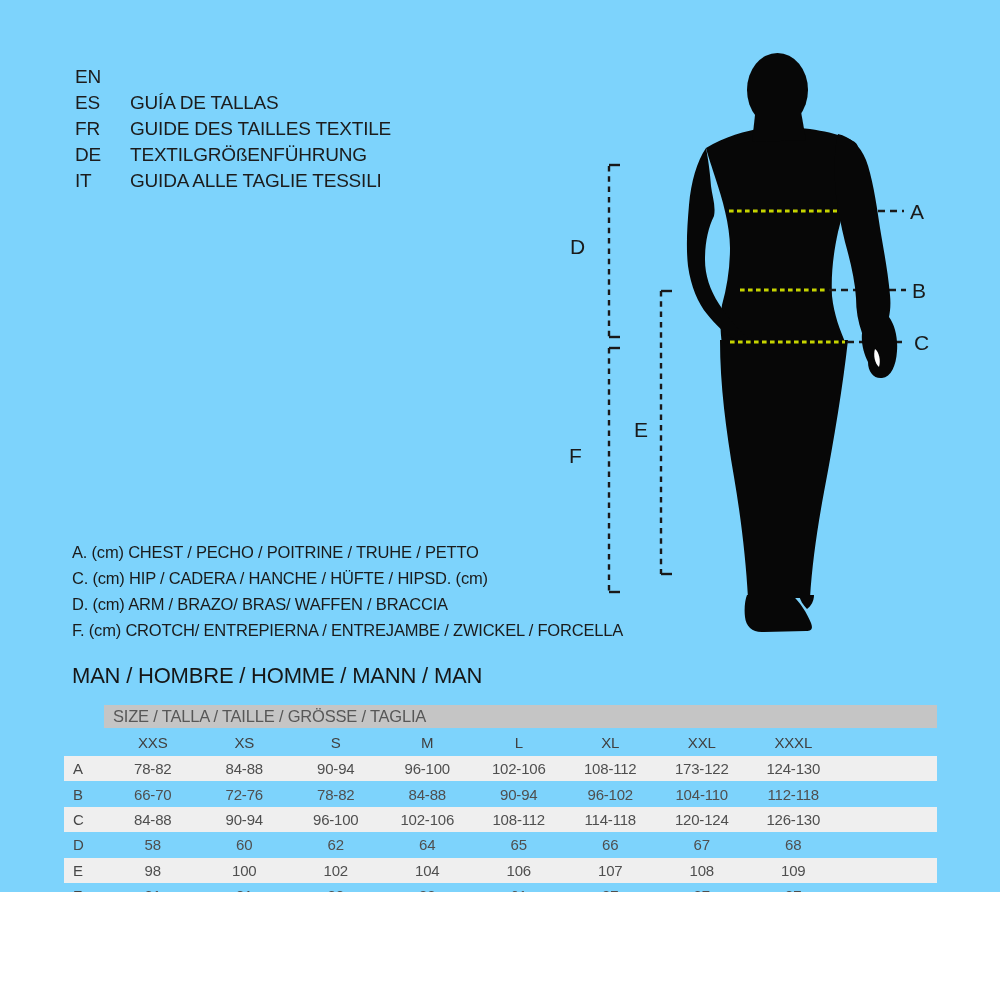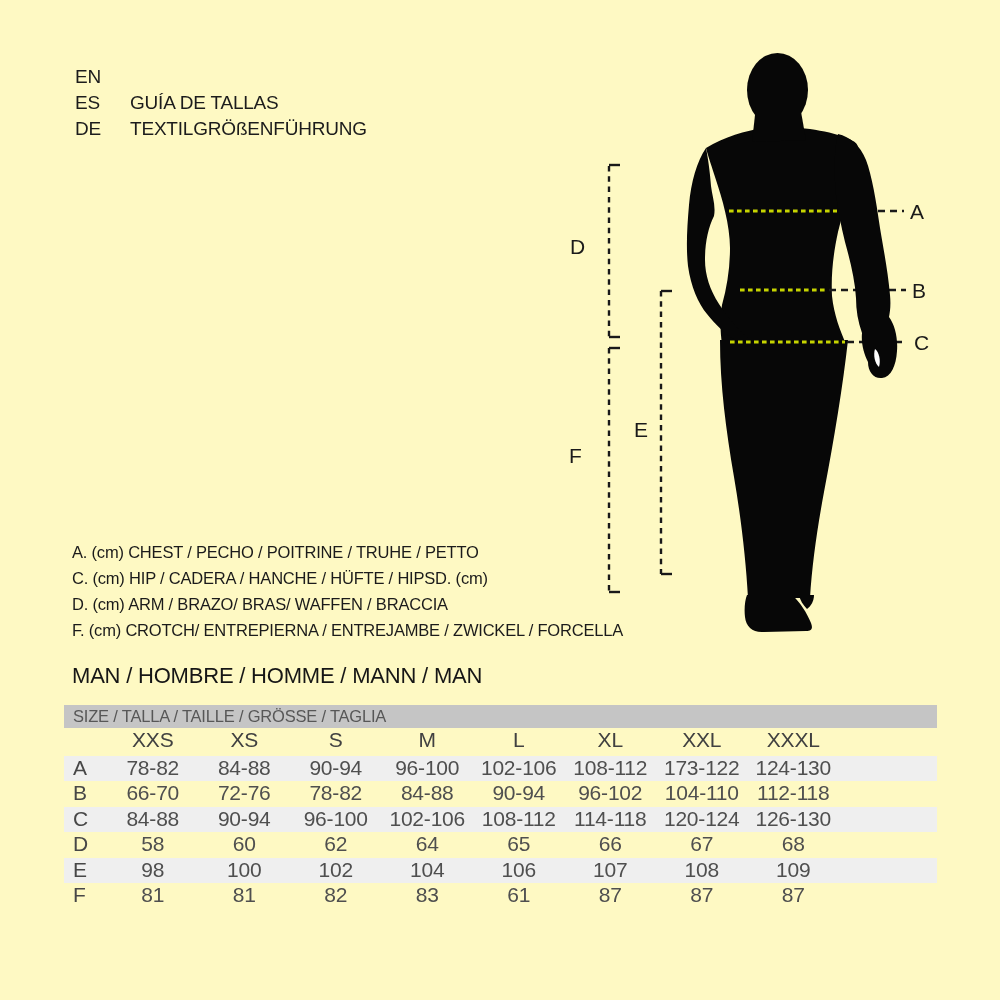--- a/index.html
+++ b/index.html
@@ -1,61 +1,69 @@
 <!DOCTYPE html>
 <html><head>
 <meta charset="utf-8">
 <style>
   html,body{margin:0;padding:0;background:#ffffff;}
   .page{
-    position:relative;width:1000px;height:1000px;background:#fef9c3;overflow:hidden;
+    position:relative;width:1000px;height:892px;background:#7dd3fc;overflow:hidden;
     font-family:"Liberation Sans","DejaVu Sans",sans-serif;
     color:#1c1c1c;
     -webkit-font-smoothing:antialiased;
   }
   
   .lang-block{position:absolute;left:75px;top:64px;}
   .lang-row{display:flex;height:26px;align-items:center;font-size:19px;letter-spacing:-0.2px;color:#1c1c1c;}
   .lang-code{width:55px;flex:0 0 55px;}
   .lang-title{white-space:nowrap;}
   
   .figure-wrap{position:absolute;left:555px;top:40px;width:410px;height:625px;}
   .figure-wrap svg{display:block;width:100%;height:100%;}
   .figure-wrap text{font-family:"Liberation Sans","DejaVu Sans",sans-serif;font-size:21px;fill:#1a1a1a;}
   
   .legend{position:absolute;left:72px;top:502px;margin-top:37px;}
   .legend-item{height:26px;line-height:26px;font-size:16.5px;letter-spacing:-0.2px;color:#1b1b1b;white-space:nowrap;}
   
   .category-line{position:absolute;left:72px;top:663px;font-size:22px;letter-spacing:-0.2px;color:#161616;}
   
   .size-table{position:absolute;left:64px;top:705px;width:873px;}
-  .tbar{height:23px;line-height:23px;background:#c5c5c5;color:#575757;font-size:16.5px;letter-spacing:-0.2px;padding-left:9px;box-sizing:border-box;}
-  .trow{display:flex;align-items:flex-start;height:25.4px;font-size:21px;letter-spacing:-0.2px;color:#4f4f4f;}
+  .tbar{height:23px;line-height:23px;background:#c5c5c5;color:#575757;font-size:16.5px;letter-spacing:-0.2px;padding-left:9px;box-sizing:border-box;margin-left:40px;}
+  .trow{display:flex;align-items:center;height:25.4px;font-size:15px;letter-spacing:-0.2px;color:#4f4f4f;}
   .trow.thead{height:28px;color:#414141;}
   .trow.alt{background:#efefef;}
   .tlabel{width:43px;flex:0 0 43px;padding-left:9px;box-sizing:border-box;color:#474747;}
   .tcell{width:91.5px;flex:0 0 91.5px;text-align:center;}
   .tfill{flex:1;}
 </style>
 </head>
 <body>
 
 <div class="page">
 
   <div class="lang-block">
     <div class="lang-row">
       <span class="lang-code">EN</span>
     </div>
     <div class="lang-row">
       <span class="lang-code">ES</span>
       <span class="lang-title">GUÍA DE TALLAS</span>
     </div>
     <div class="lang-row">
+      <span class="lang-code">FR</span>
+      <span class="lang-title">GUIDE DES TAILLES TEXTILE</span>
+    </div>
+    <div class="lang-row">
       <span class="lang-code">DE</span>
       <span class="lang-title">TEXTILGRÖßENFÜHRUNG</span>
+    </div>
+    <div class="lang-row">
+      <span class="lang-code">IT</span>
+      <span class="lang-title">GUIDA ALLE TAGLIE TESSILI</span>
     </div>
   </div>
 
   <div class="figure-wrap">
     <svg viewBox="555 40 410 625">
 
       <path fill="#070707" d="
         M 706 148
         C 730 134 758 127 780 127
         C 806 127 836 132 853 141

